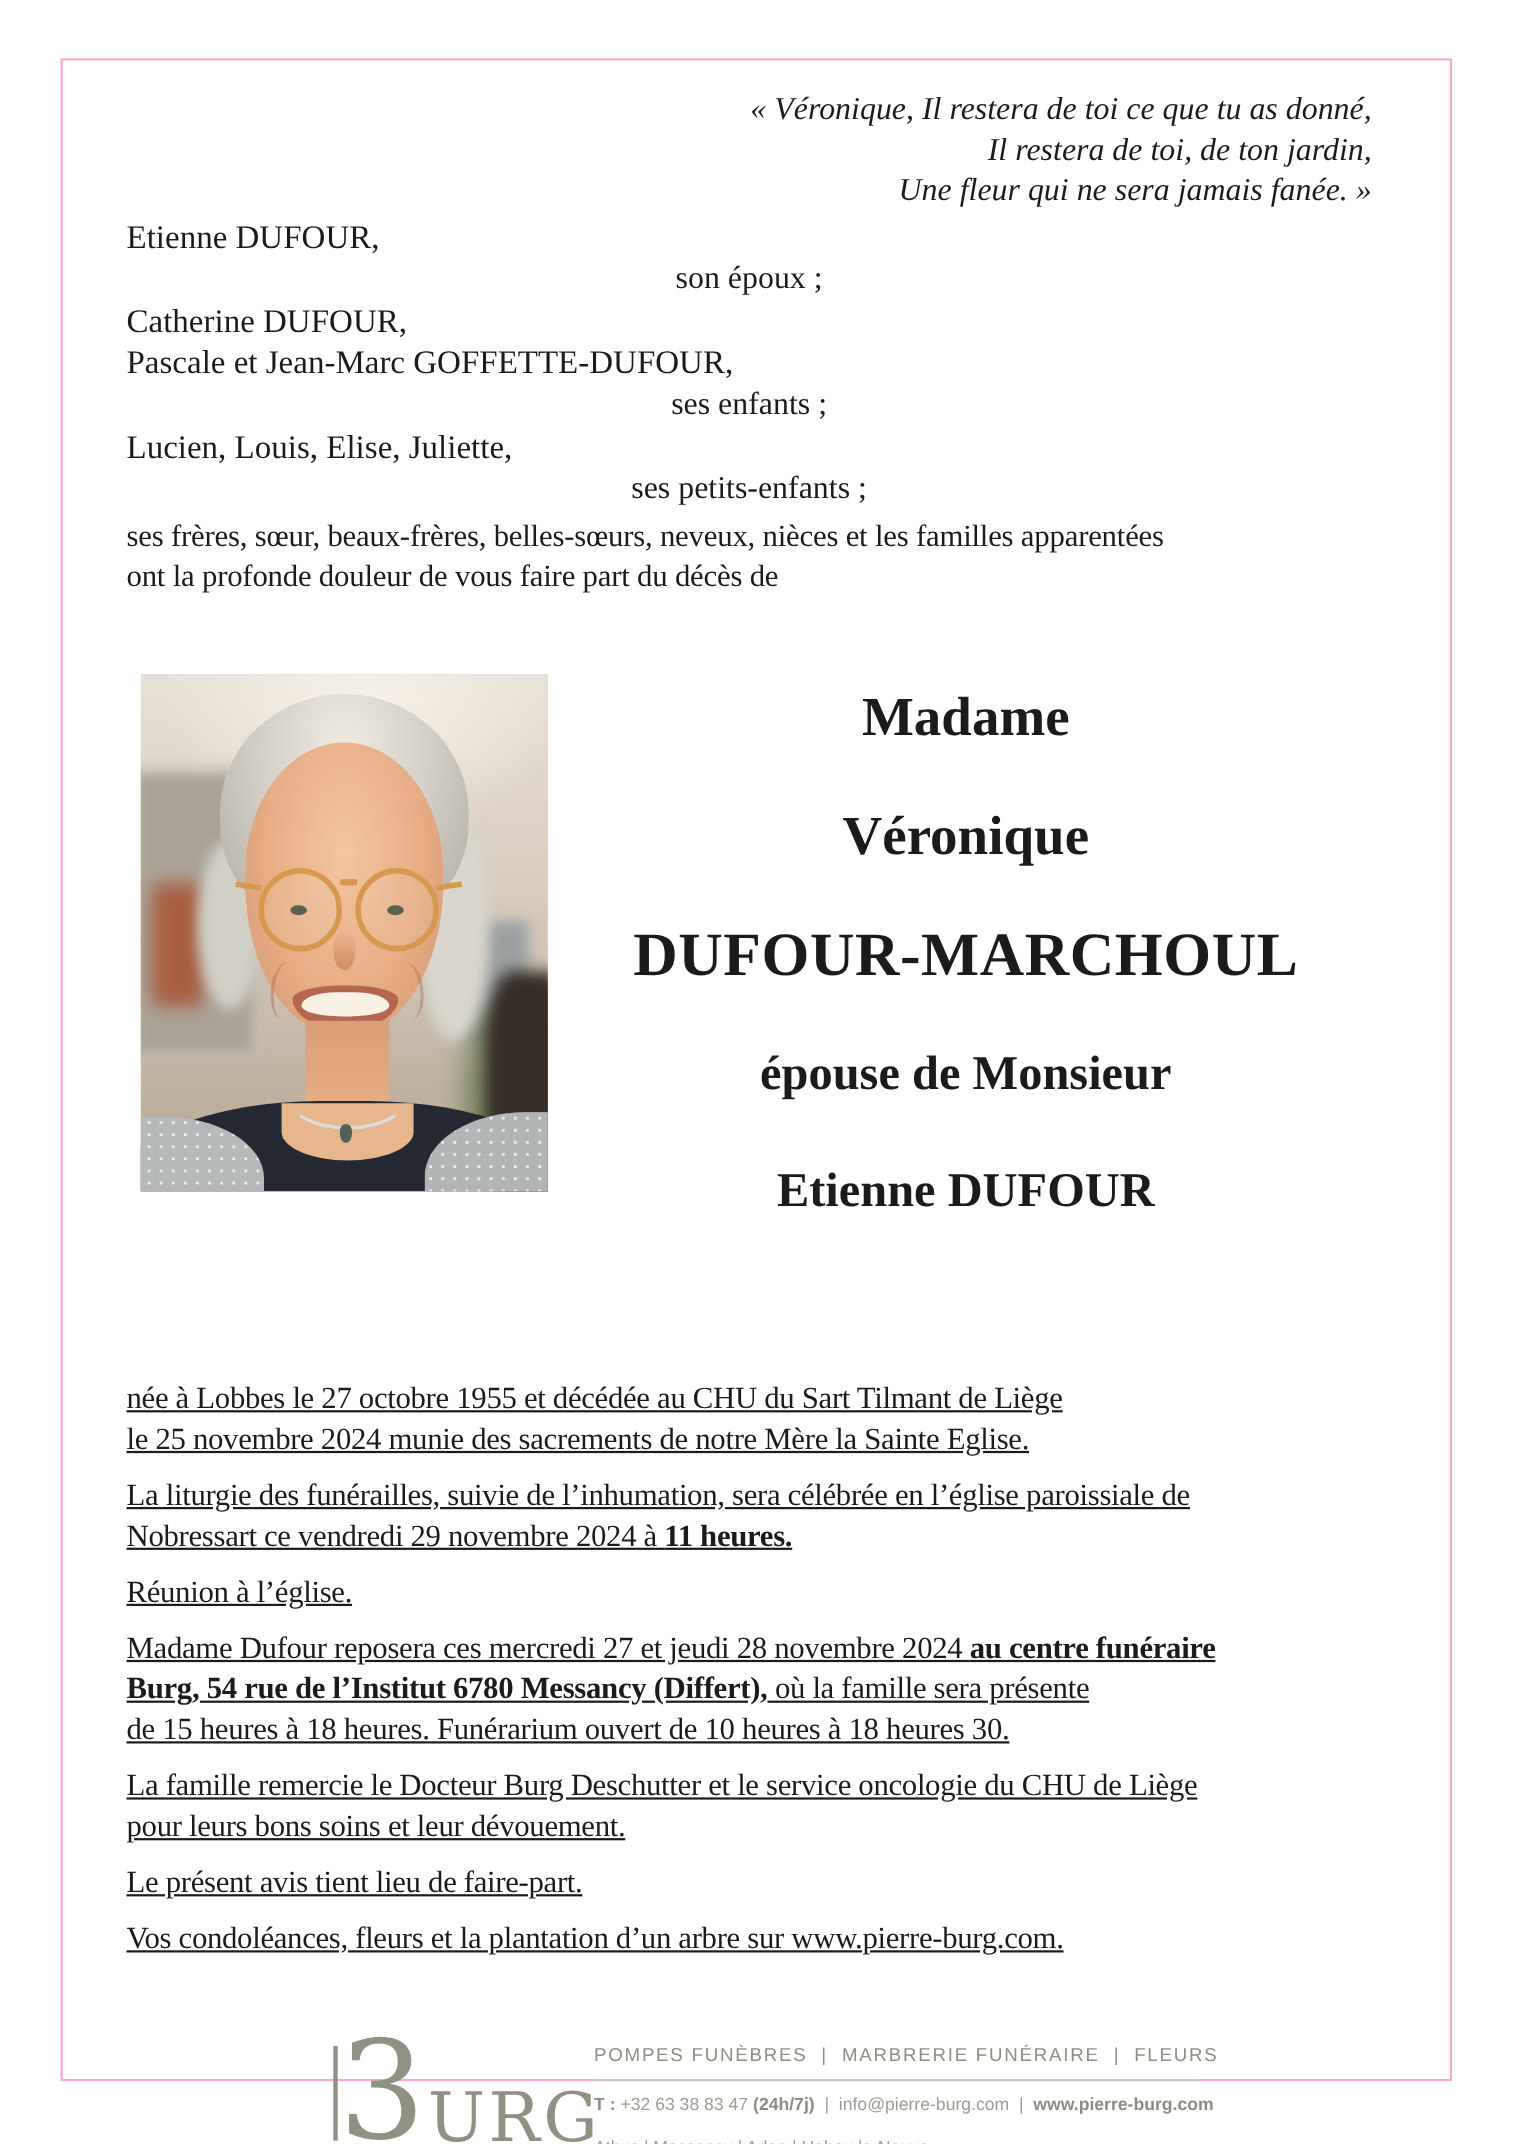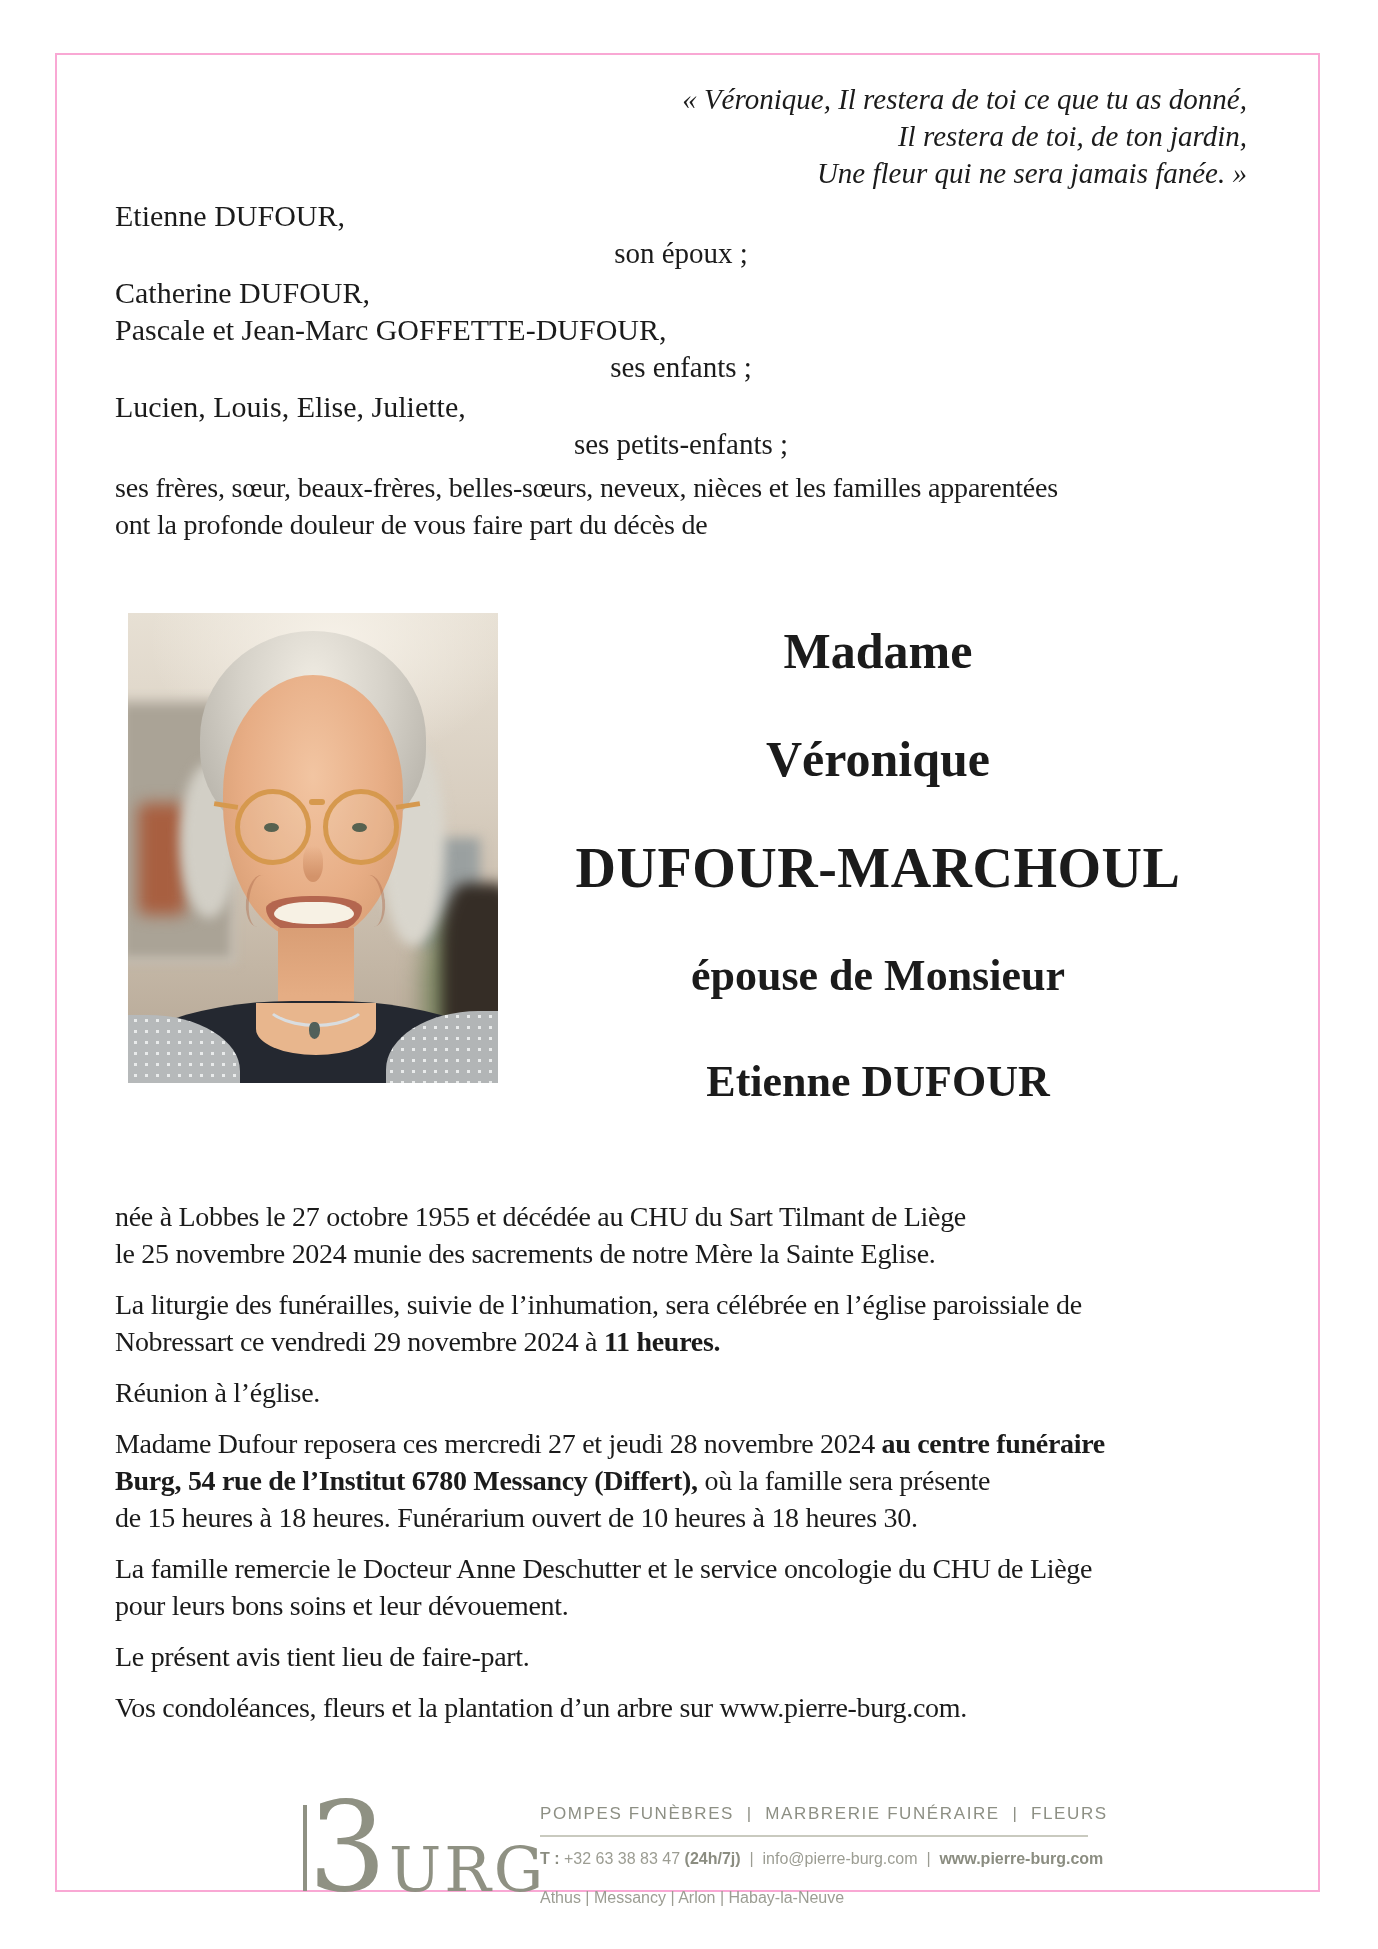--- a/index.html
+++ b/index.html
@@ -36,21 +36,21 @@
   }
   .name-block{
     flex:1;display:flex;flex-direction:column;justify-content:center;
     align-items:center;text-align:center;font-weight:bold;
     padding-bottom:58px;padding-right:30px;gap:32px;
   }
   .nm-1,.nm-2{font-size:50px;line-height:76px;}
   .nm-3{font-size:56px;line-height:78px;letter-spacing:0.5px;}
   .nm-4,.nm-5{font-size:44px;line-height:74px;}
   
-  .bodytext{margin-top:21px;font-size:28px;letter-spacing:-0.3px;line-height:37px;}
+  .bodytext{margin-top:76px;font-size:28px;letter-spacing:-0.3px;line-height:37px;text-decoration:underline;}
   .bodytext p{margin:0 0 14px 0;white-space:pre-line;}
   .b{font-weight:bold;}
   
   .footer{display:flex;margin-top:74px;margin-left:188px;align-items:flex-start;}
   .logo{width:180px;color:#8f9183;flex:none;margin-right:57px;font-family:"DejaVu Serif", serif;}
   .logo-line{display:flex;align-items:flex-end;}
   .logo-bar{width:4px;height:86px;background:currentColor;margin:0 1px 3px 0;flex:none;}
   .logo-3{font-size:124px;line-height:0.76;display:block;}
   .logo-urg{font-size:62px;line-height:0.78;letter-spacing:3px;margin-left:2px;display:block;}
   .info{font-family:"Liberation Sans", sans-serif;color:#9c9d93;padding-top:4px;}
@@ -175,21 +175,21 @@
 
     <div class="bodytext">
       <p><span>née à Lobbes le 27 octobre 1955 et décédée au CHU du Sart Tilmant de Liège
 le 25 novembre 2024 munie des sacrements de notre Mère la Sainte Eglise.</span></p>
       <p><span>La liturgie des funérailles, suivie de l’inhumation, sera célébrée en l’église paroissiale de
 Nobressart ce vendredi 29 novembre 2024 à </span><span class="b">11 heures.</span></p>
       <p><span>Réunion à l’église.</span></p>
       <p><span>Madame Dufour reposera ces mercredi 27 et jeudi 28 novembre 2024 </span><span class="b">au centre funéraire
 Burg, 54 rue de l’Institut 6780 Messancy (Differt),</span><span> où la famille sera présente
 de 15 heures à 18 heures. Funérarium ouvert de 10 heures à 18 heures 30.</span></p>
-      <p><span>La famille remercie le Docteur Anne Deschutter et le service oncologie du CHU de Liège
+      <p><span>La famille remercie le Docteur Burg Deschutter et le service oncologie du CHU de Liège
 pour leurs bons soins et leur dévouement.</span></p>
       <p><span>Le présent avis tient lieu de faire-part.</span></p>
       <p><span>Vos condoléances, fleurs et la plantation d’un arbre sur www.pierre-burg.com.</span></p>
     </div>
 
     <div class="footer">
       <div class="logo" aria-label="BURG">
         <div class="logo-line">
           <span class="logo-bar"></span>
           <span class="logo-3">3</span>

